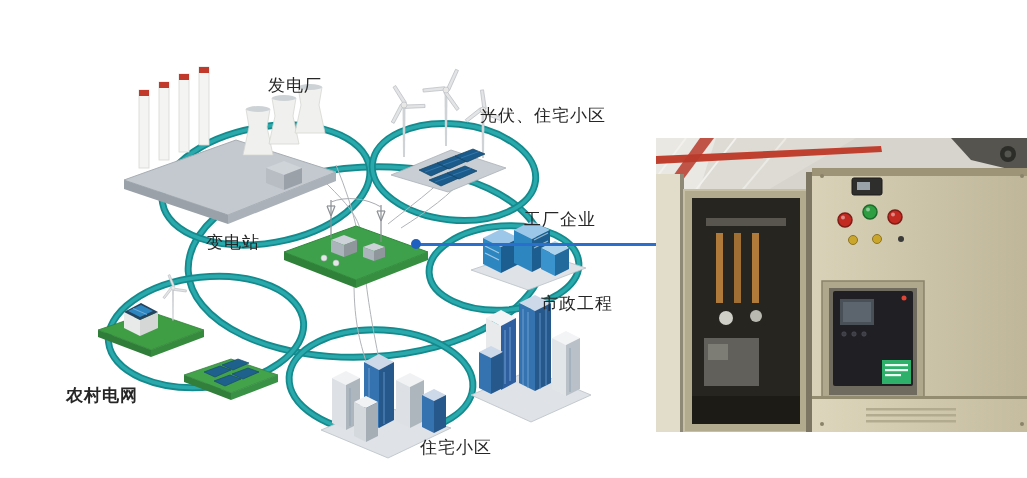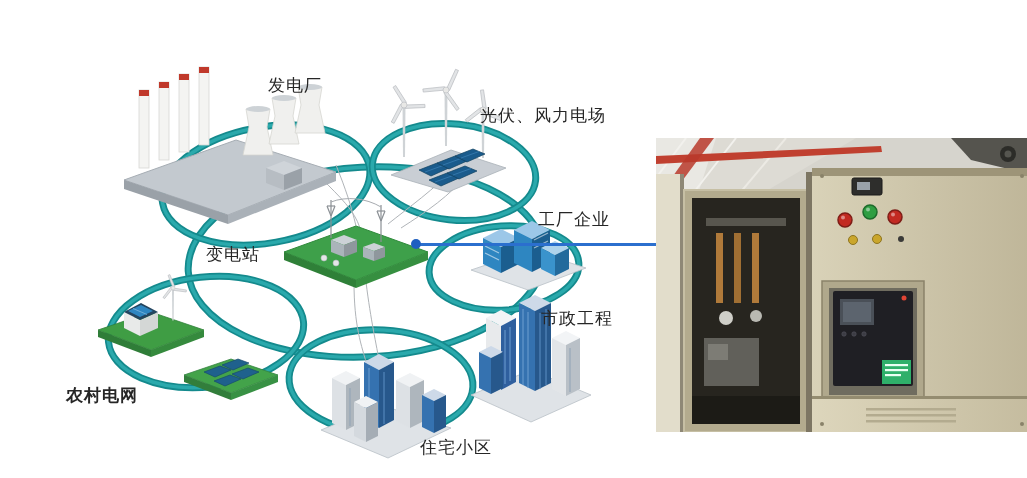--- a/index.html
+++ b/index.html
@@ -9,23 +9,23 @@
   }
   .stage{position:absolute;left:0;top:0;width:1027px;height:466px;background:#ffffff;margin-left:36px;}
   .diagram{position:absolute;left:0;top:0;width:620px;height:478px;}
   .diagram svg{position:absolute;left:0;top:0;}
   .lbl{
     position:absolute;color:#262626;font-size:17px;font-weight:500;
     letter-spacing:1px;white-space:nowrap;
   }
   .lbl-power{left:232px;top:74px;}
   .lbl-solar{left:444px;top:104px;}
-  .lbl-factory{left:502px;top:208px;}
-  .lbl-substation{left:170px;top:243px;}
-  .lbl-municipal{left:505px;top:307px;}
+  .lbl-factory{left:488px;top:208px;}
+  .lbl-substation{left:170px;top:231px;}
+  .lbl-municipal{left:505px;top:292px;}
   .lbl-rural{left:30px;top:384px;font-weight:bold;}
   .lbl-residential{left:384px;top:436px;text-align:center;}
   .connector{position:absolute;left:383px;top:243px;width:238px;height:3px;background:#2b6fce;}
   .connector-dot{position:absolute;left:375px;top:239px;width:10px;height:10px;border-radius:50%;background:#1f5fc0;}
   .photo{position:absolute;left:620px;top:138px;width:390px;height:294px;}
   .photo svg{display:block;}
 </style>
 </head>
 <body>
 
@@ -325,21 +325,21 @@
           <polygon points="327,247 338,243 349,247 338,251" fill="#ccd2d7"></polygon>
           <polygon points="327,247 338,251 338,261 327,257" fill="#aab4ba"></polygon>
           <polygon points="349,247 338,251 338,261 349,257" fill="#8f979d"></polygon>
           <circle cx="288" cy="258" r="3" fill="#e4e6e8" stroke="#b5b9bd" stroke-width="0.6"></circle>
           <circle cx="300" cy="263" r="3" fill="#e4e6e8" stroke="#b5b9bd" stroke-width="0.6"></circle>
         </g>
       </g>
     </svg>
 
     <div class="lbl lbl-power">发电厂</div>
-    <div class="lbl lbl-solar">光伏、风力电场</div>
+    <div class="lbl lbl-solar">光伏、住宅小区</div>
     <div class="lbl lbl-factory">工厂企业</div>
     <div class="lbl lbl-substation">变电站</div>
     <div class="lbl lbl-municipal">市政工程</div>
     <div class="lbl lbl-rural">农村电网</div>
     <div class="lbl lbl-residential">住宅小区</div>
   </div>
 
   <div class="connector"></div>
   <div class="connector-dot"></div>
 

